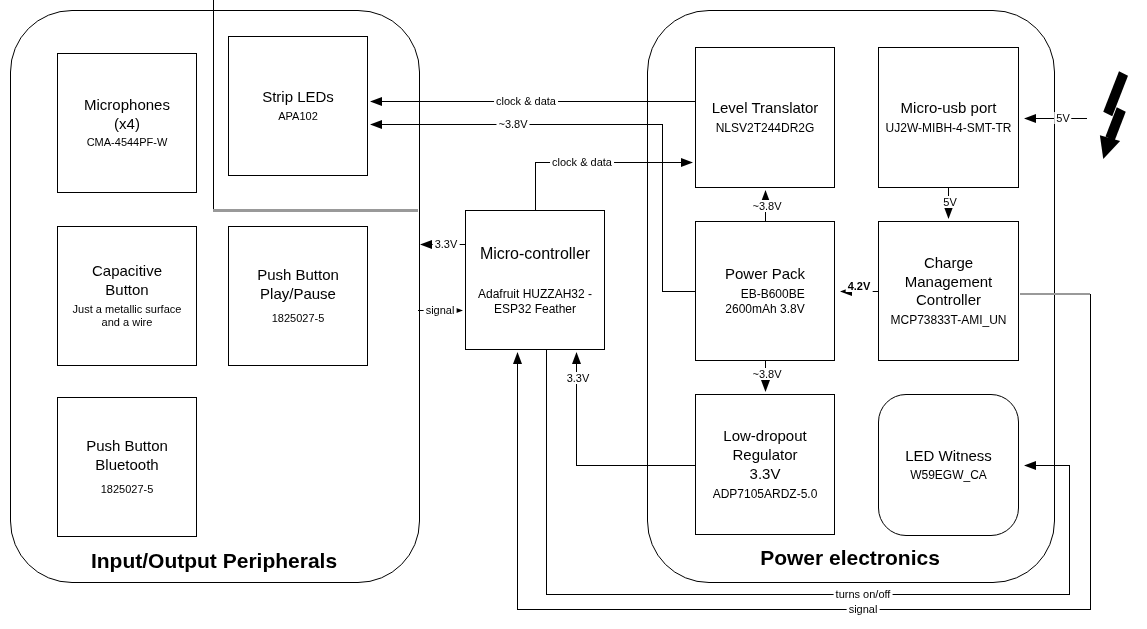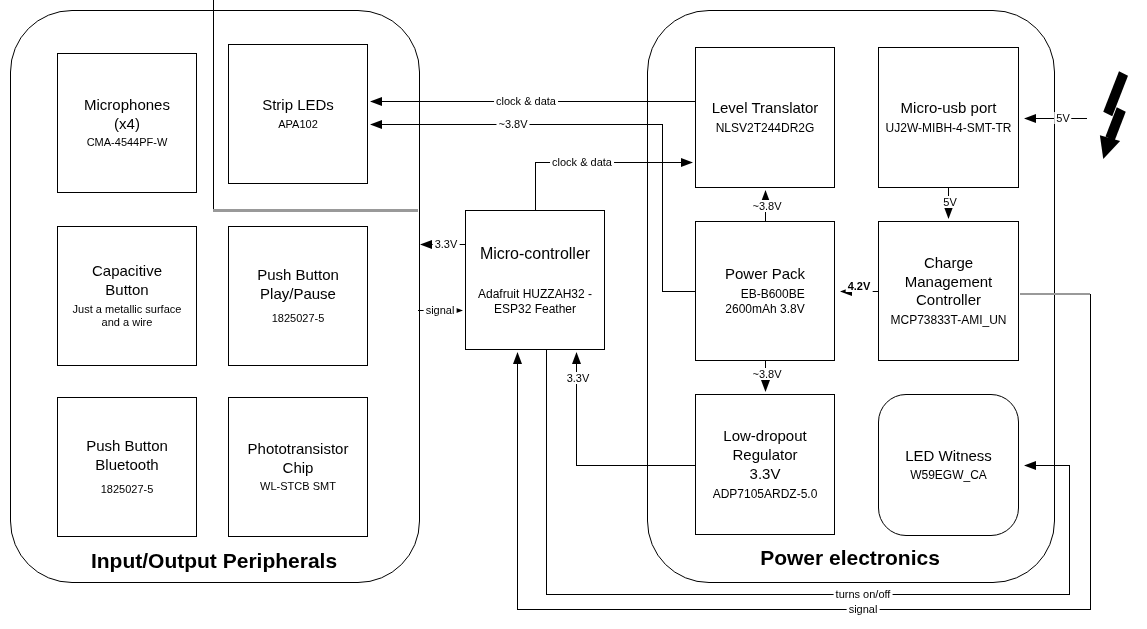--- a/index.html
+++ b/index.html
@@ -43,44 +43,39 @@
 <div class="stage">
 
   <div class="group" style="left:10px;top:10px;width:408px;height:571px;"></div>
   <div class="group" style="left:647px;top:10px;width:406px;height:571px;"></div>
 
   <div class="node" style="left:57px;top:53px;">
     <div class="ntitle">Microphones
 (x4)</div>
     <div class="nsub">CMA-4544PF-W</div>
   </div>
-  <div class="node" style="left:228px;top:44px;">
+  <div class="node" style="left:228px;top:36px;">
     <div class="ntitle">Strip LEDs</div>
     <div class="nsub">APA102</div>
   </div>
   <div class="node" style="left:57px;top:226px;">
     <div class="ntitle">Capacitive
 Button</div>
     <div class="nsub">Just a metallic surface
 and a wire</div>
   </div>
   <div class="node" style="left:228px;top:226px;">
     <div class="ntitle">Push Button
 Play/Pause</div>
     <div class="nsub gap">1825027-5</div>
   </div>
   <div class="node" style="left:57px;top:397px;">
     <div class="ntitle">Push Button
 Bluetooth</div>
     <div class="nsub gap">1825027-5</div>
-  </div>
-  <div class="node" style="left:228px;top:397px;">
-    <div class="ntitle">Phototransistor
-Chip</div>
-    <div class="nsub">WL-STCB SMT</div>
   </div>
 
   <div class="node big" style="left:465px;top:210px;justify-content:center;">
     <div class="ntitle">Micro-controller</div>
     <div class="nsub">Adafruit HUZZAH32 -
 ESP32 Feather</div>
   </div>
 
   <div class="node" style="left:695px;top:47px;height:141px;">
     <div class="ntitle">Level Translator</div>

